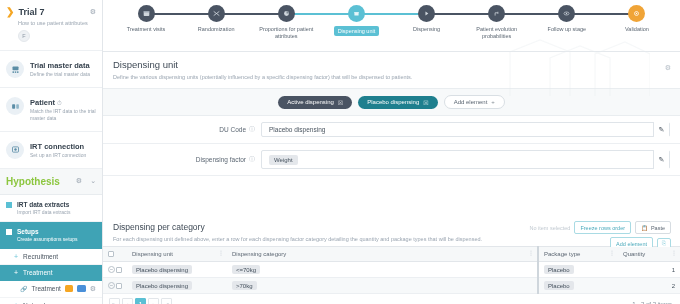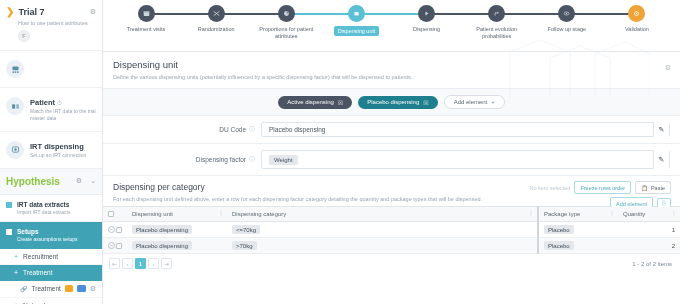--- a/index.html
+++ b/index.html
@@ -147,21 +147,21 @@
   .fctrl.tall { height: 19px; }
   .tag {
     background: #e4e7eb; color: #44505c; font-size: 6px; padding: 2px 5px; border-radius: 2px;
   }
   .pen {
     position: absolute; right: 0; top: -1px; bottom: -1px; width: 16px;
     border-left: 1px solid #dfe4e9; display: flex; align-items: center;
     justify-content: center; color: #3f4a56; font-size: 7px; background: #fff;
   }
 
-  .dpc { padding: 6px 20px 4px 10px; position: relative; }
+  .dpc { padding: 6px 20px 4px 10px; position: relative; margin-top: 40px; }
   .dpc-t { font-size: 8.5px; color: #3f4a56; }
   .dpc-d { font-size: 5.5px; color: #9aa5b1; margin-top: 4px; }
   .dpc-actions { position: absolute; right: 9px; top: 5px; text-align: right; }
   .arow { display: flex; align-items: center; gap: 4px; justify-content: flex-end; }
   .arow + .arow { margin-top: 3px; }
   .noitem { font-size: 5.5px; color: #c2cad1; }
   .btn-o {
     border: 1px solid #a9dbe4; color: #4aa9bb; background: #fff;
     font-size: 5.5px; padding: 2.5px 5px; border-radius: 2px;
   }
@@ -237,20 +237,24 @@
 
     <div class="nav-card">
       <span class="nav-ico">
         <svg width="9" height="9" viewBox="0 0 12 12">
             <rect x="2" y="2" width="8" height="5" rx="1" fill="#5b8da6"></rect>
             <rect x="2" y="8.5" width="2" height="2" fill="#5b8da6"></rect>
             <rect x="5" y="8.5" width="2" height="2" fill="#5b8da6"></rect>
             <rect x="8" y="8.5" width="2" height="2" fill="#5b8da6"></rect>
           </svg>
       </span>
+      <span class="nav-txt">
+        <span class="nav-title">Trial master data</span>
+        <span class="nav-desc" style="display:block">Define the trial master data</span>
+      </span>
     </div>
 
     <div class="nav-card">
       <span class="nav-ico">
         <svg width="9" height="9" viewBox="0 0 12 12">
             <rect x="1.5" y="3" width="4" height="6" rx="1" fill="#5b8da6"></rect>
             <rect x="7" y="3" width="3.5" height="6" rx="1" fill="#8fb6c9"></rect>
           </svg>
       </span>
       <span class="nav-txt">
@@ -260,21 +264,21 @@
     </div>
 
     <div class="nav-card">
       <span class="nav-ico">
         <svg width="9" height="9" viewBox="0 0 12 12">
             <rect x="2" y="2.5" width="8" height="7" rx="1" fill="none" stroke="#5b8da6" stroke-width="1.1"></rect>
             <circle cx="6" cy="6" r="1.6" fill="#5b8da6"></circle>
           </svg>
       </span>
       <span class="nav-txt">
-        <span class="nav-title">IRT dispensing</span>
+        <span class="nav-title">IRT connection</span>
         <span class="nav-desc" style="display:block">Set up an IRT connection</span>
       </span>
     </div>
 
     <div class="hypo">
       <span class="hypo-t">Hypothesis</span>
       <span class="hypo-ic">⚙</span>
       <span class="hypo-ic">⌄</span>
     </div>
 

